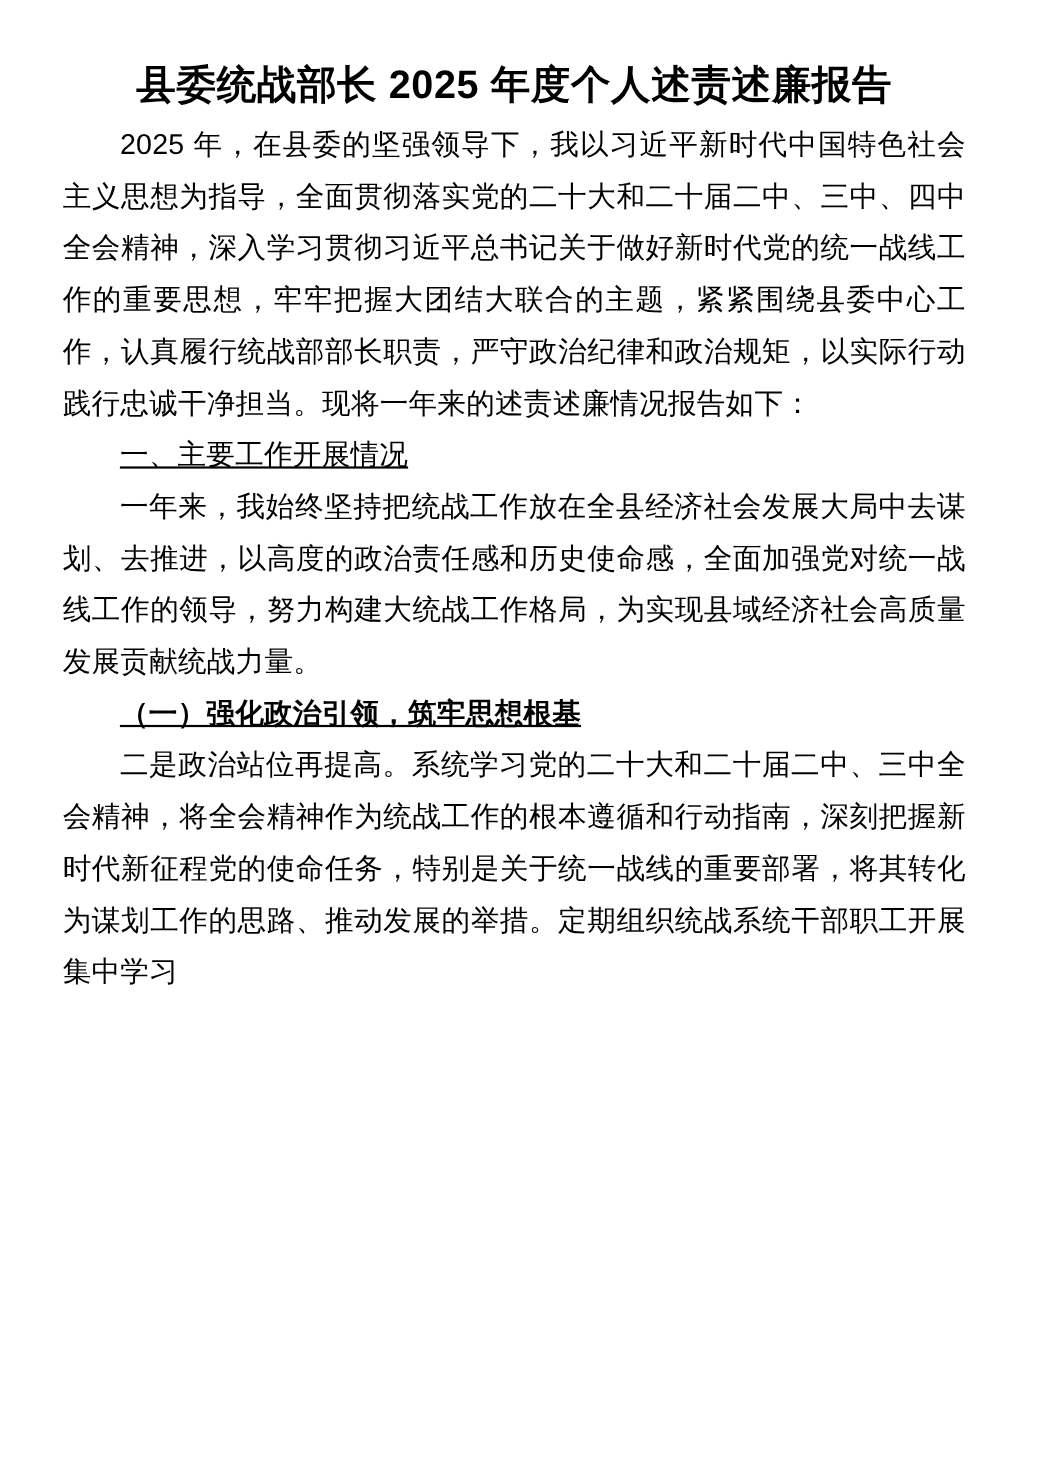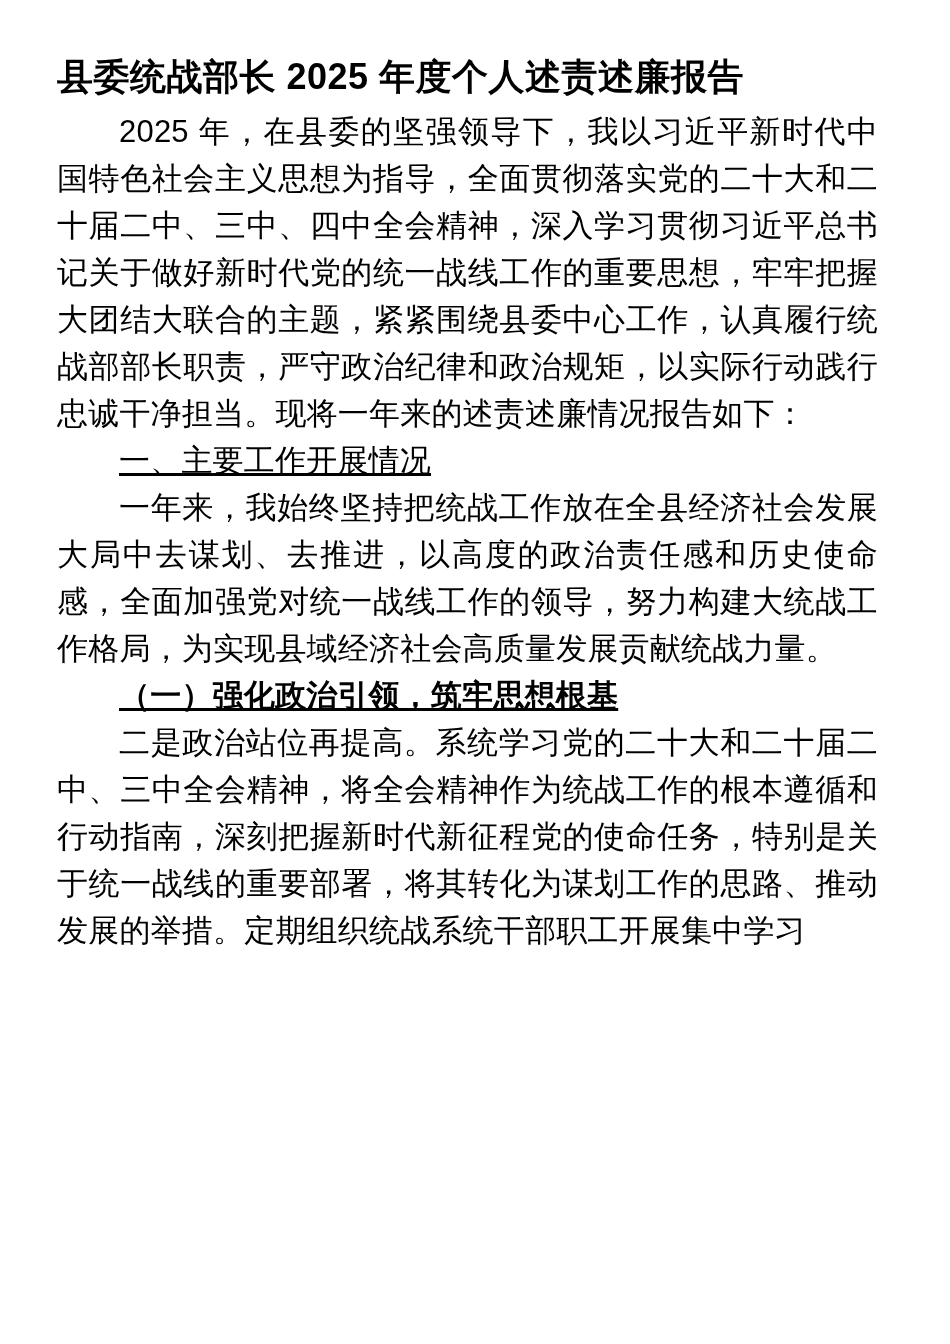--- a/index.html
+++ b/index.html
@@ -20,27 +20,28 @@
     padding: 0;
     overflow: hidden;
   }
   .page-inner {
     box-sizing: border-box;
     padding: 52px 72px 0 57px;
   }
   .doc-title {
     font-size: 36px;
     font-weight: bold;
+    text-align: center;
     line-height: 50px;
     letter-spacing: 0.5px;
     margin: 0 0 6px 0;
     white-space: nowrap;
   }
   .para {
-    font-size: 31px;
+    font-size: 26px;
     line-height: 47px;
     text-align: justify;
     text-justify: inter-ideograph;
     text-align-last: left;
     margin: 0;
     letter-spacing: 0.2px;
   }
   .para.indent {
     text-indent: 2em;
   }

